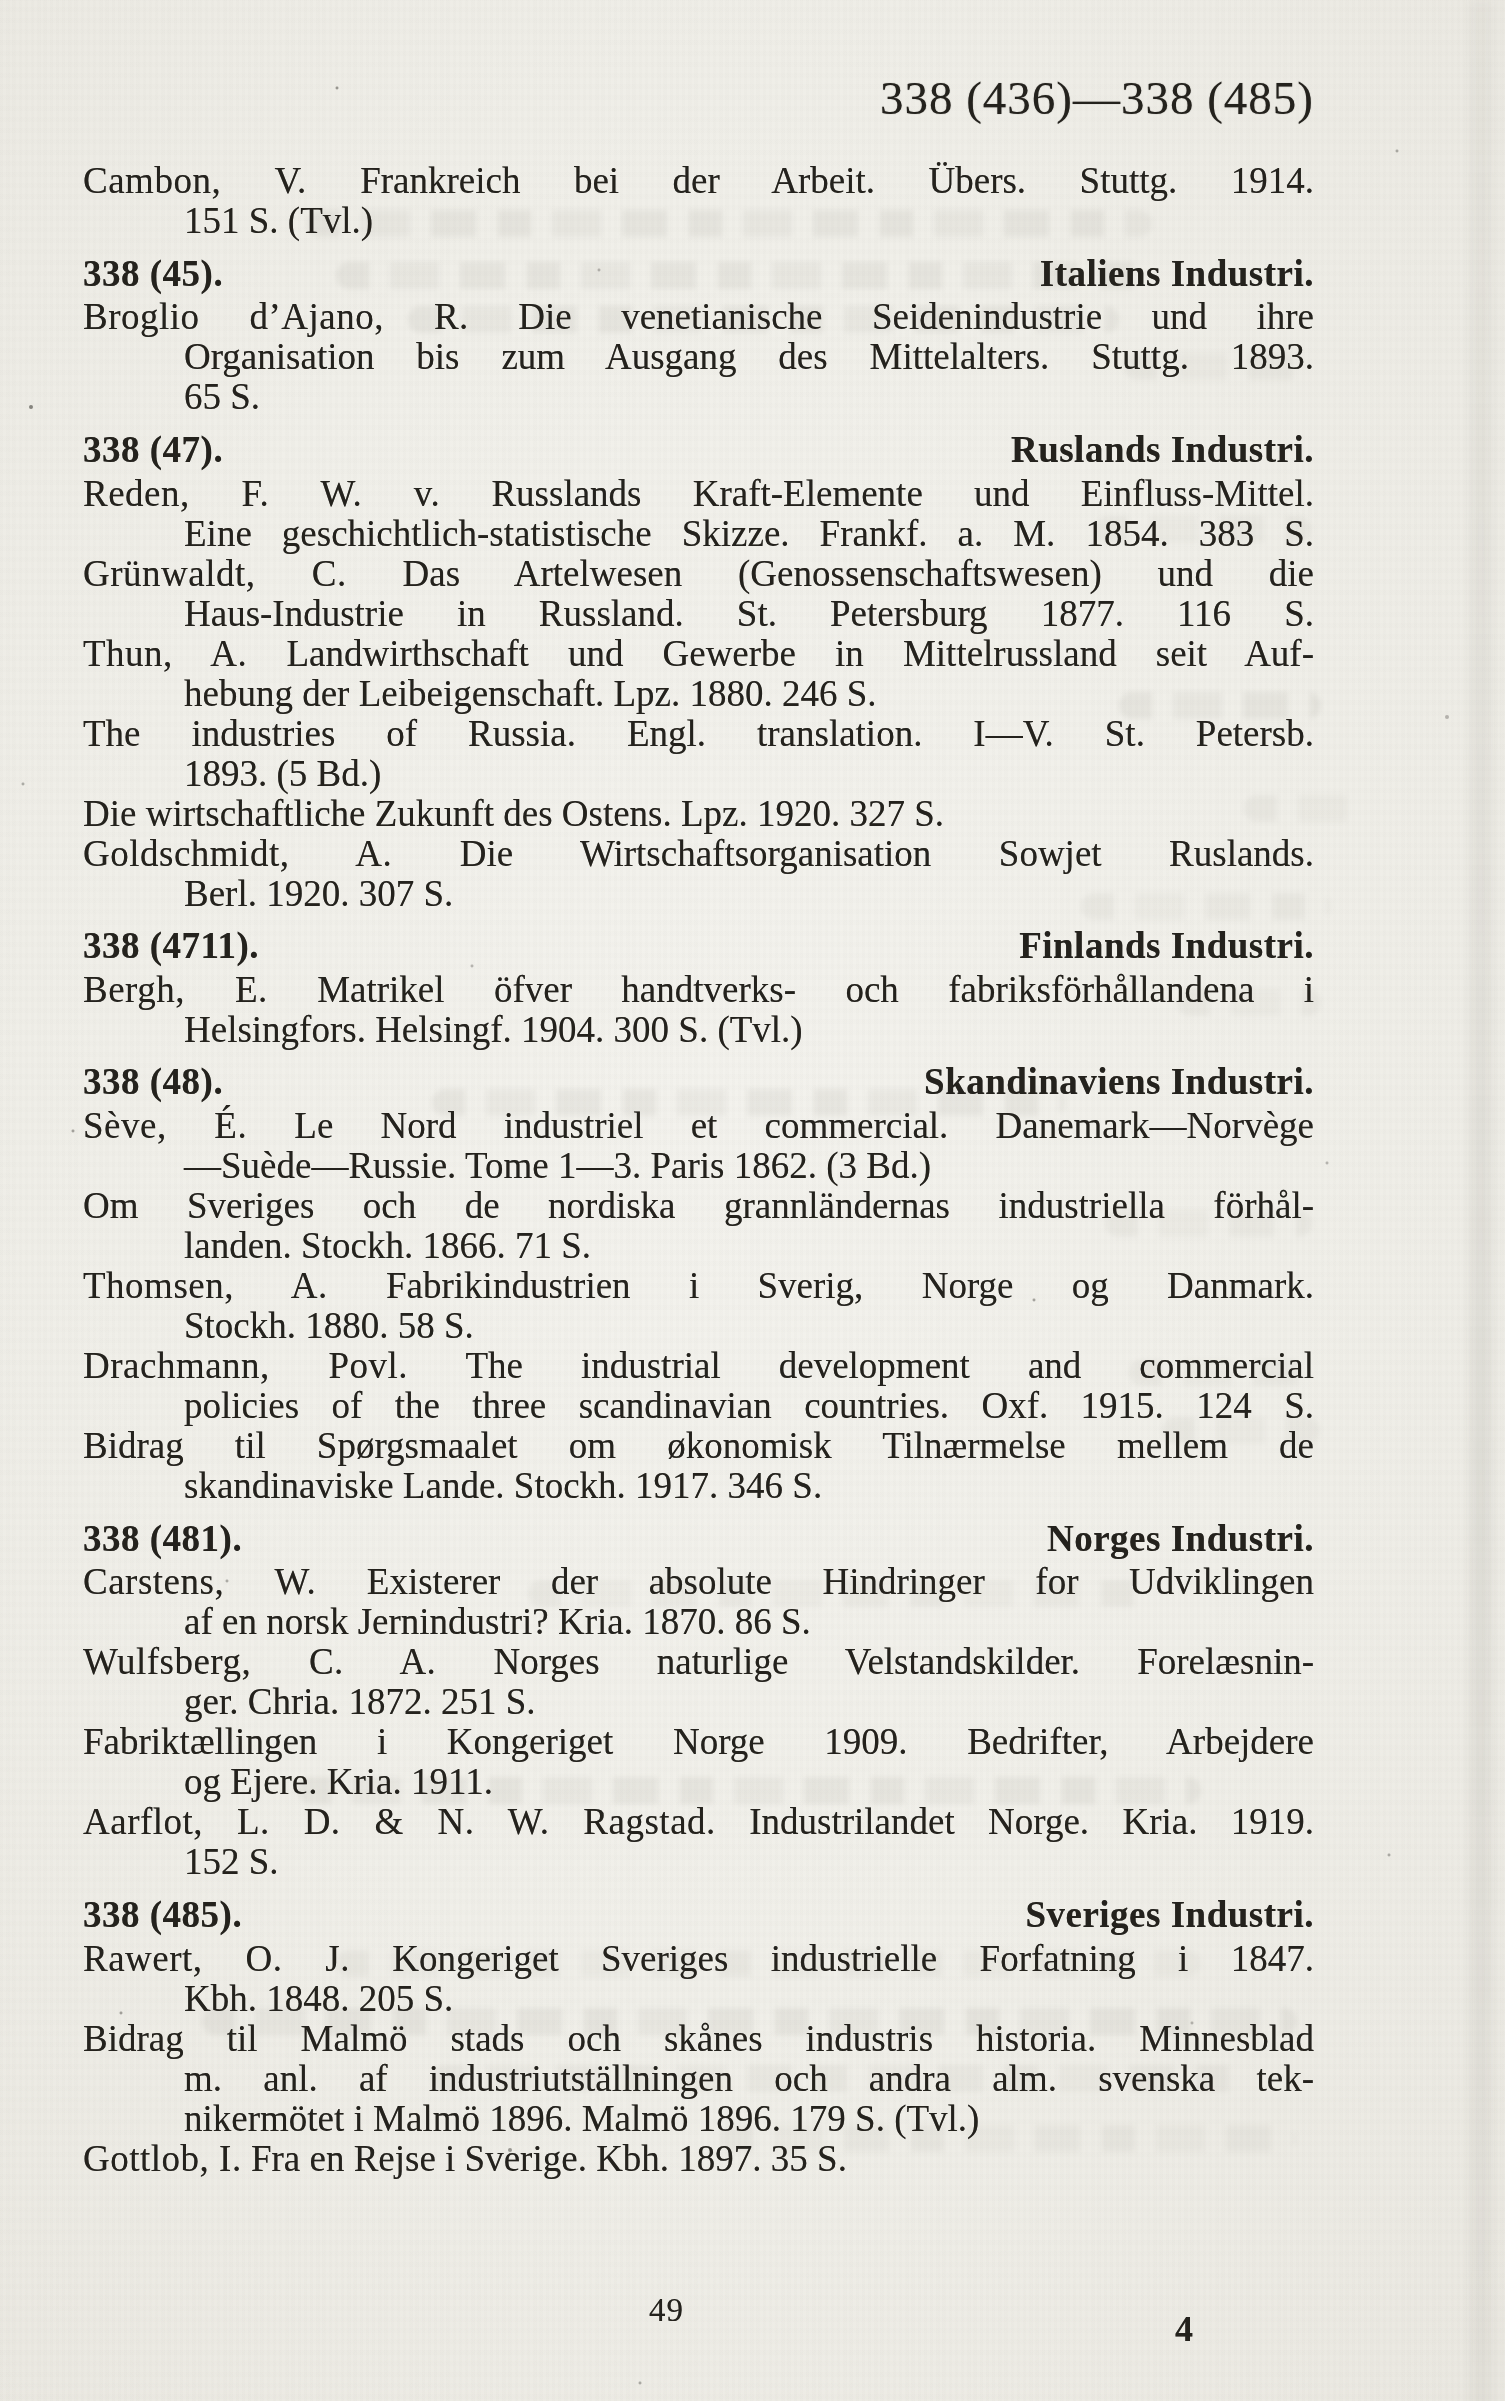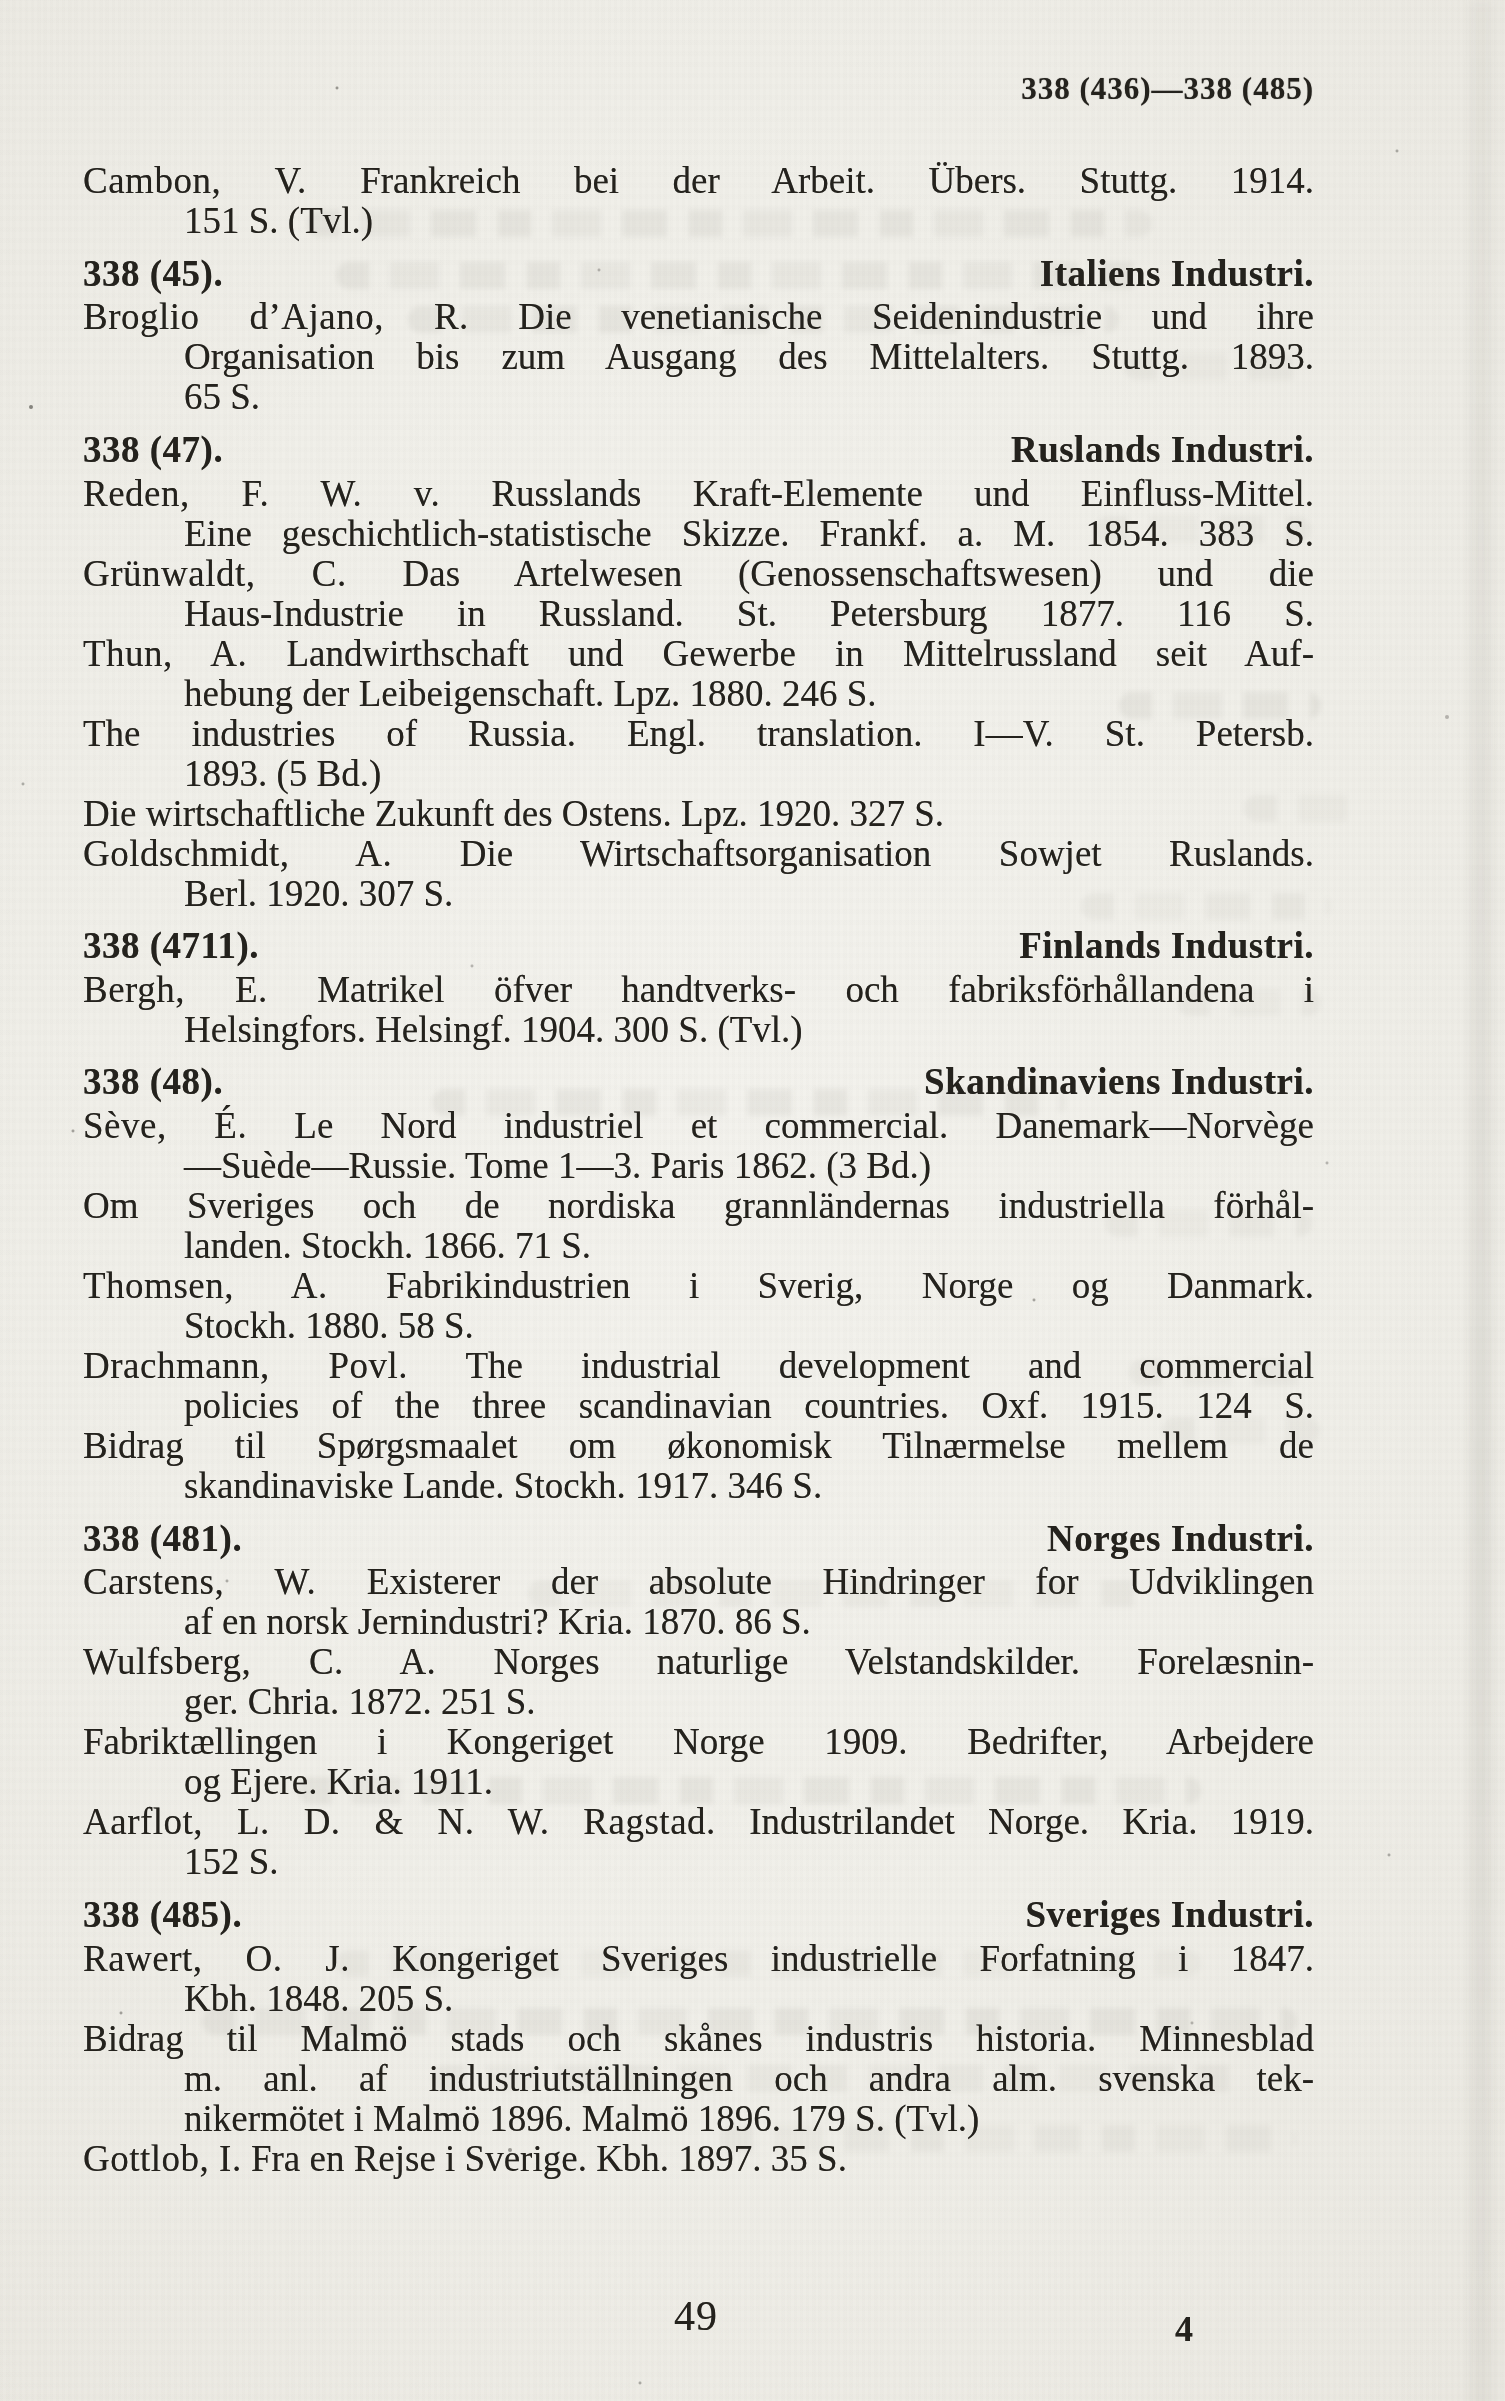--- a/index.html
+++ b/index.html
@@ -19,43 +19,43 @@
       repeating-linear-gradient(0deg, rgba(120,115,105,0.012) 0 5.3px, rgba(255,255,255,0.012) 5.3px 11px);
   }
   .edge-right{
     position:absolute;top:0;right:13.4px;width:22px;height:100%;
     background:linear-gradient(180deg, rgba(95,92,82,0.05), rgba(95,92,82,0.10) 60%, rgba(95,92,82,0.06));
     filter:blur(4.8px);pointer-events:none;
   }
 
   .range-header{
     position:absolute;top:71px;right:191px;
-    font-size:31px;font-weight:700;letter-spacing:1px;
+    font-size:47px;font-weight:400;letter-spacing:1px;
     text-shadow:0 0 1px rgba(30,28,24,0.45);
     white-space:nowrap;
     text-align:right;
   }
 
   .content{
     position:absolute;left:83px;top:161px;width:1231px;
     font-size:37px;line-height:40px;
     text-shadow:0 0 0.5px rgba(30,28,24,0.5);
   }
   .ln{white-space:nowrap;}
   .ln.j{white-space:normal;text-align:justify;text-align-last:justify;}
   .ln.ind{padding-left:101px;}
   .b{font-weight:400;letter-spacing:0.5px;}
   .section{
     display:flex;justify-content:space-between;align-items:flex-start;
     font-weight:700;margin-top:12.5px;margin-bottom:3.8px;letter-spacing:0.5px;
   }
 
   .page-number{
-    position:absolute;left:674px;top:2292px;
-    font-size:42px;letter-spacing:1px;
+    position:absolute;left:649px;top:2292px;
+    font-size:33px;letter-spacing:1px;
     text-shadow:0 0 0.5px rgba(30,28,24,0.5);
   }
   .signature-mark{
     position:absolute;left:1175px;top:2308px;
     font-size:36px;font-weight:700;
     text-shadow:0 0 0.5px rgba(30,28,24,0.4);
   }
 
   
   .ghost{

